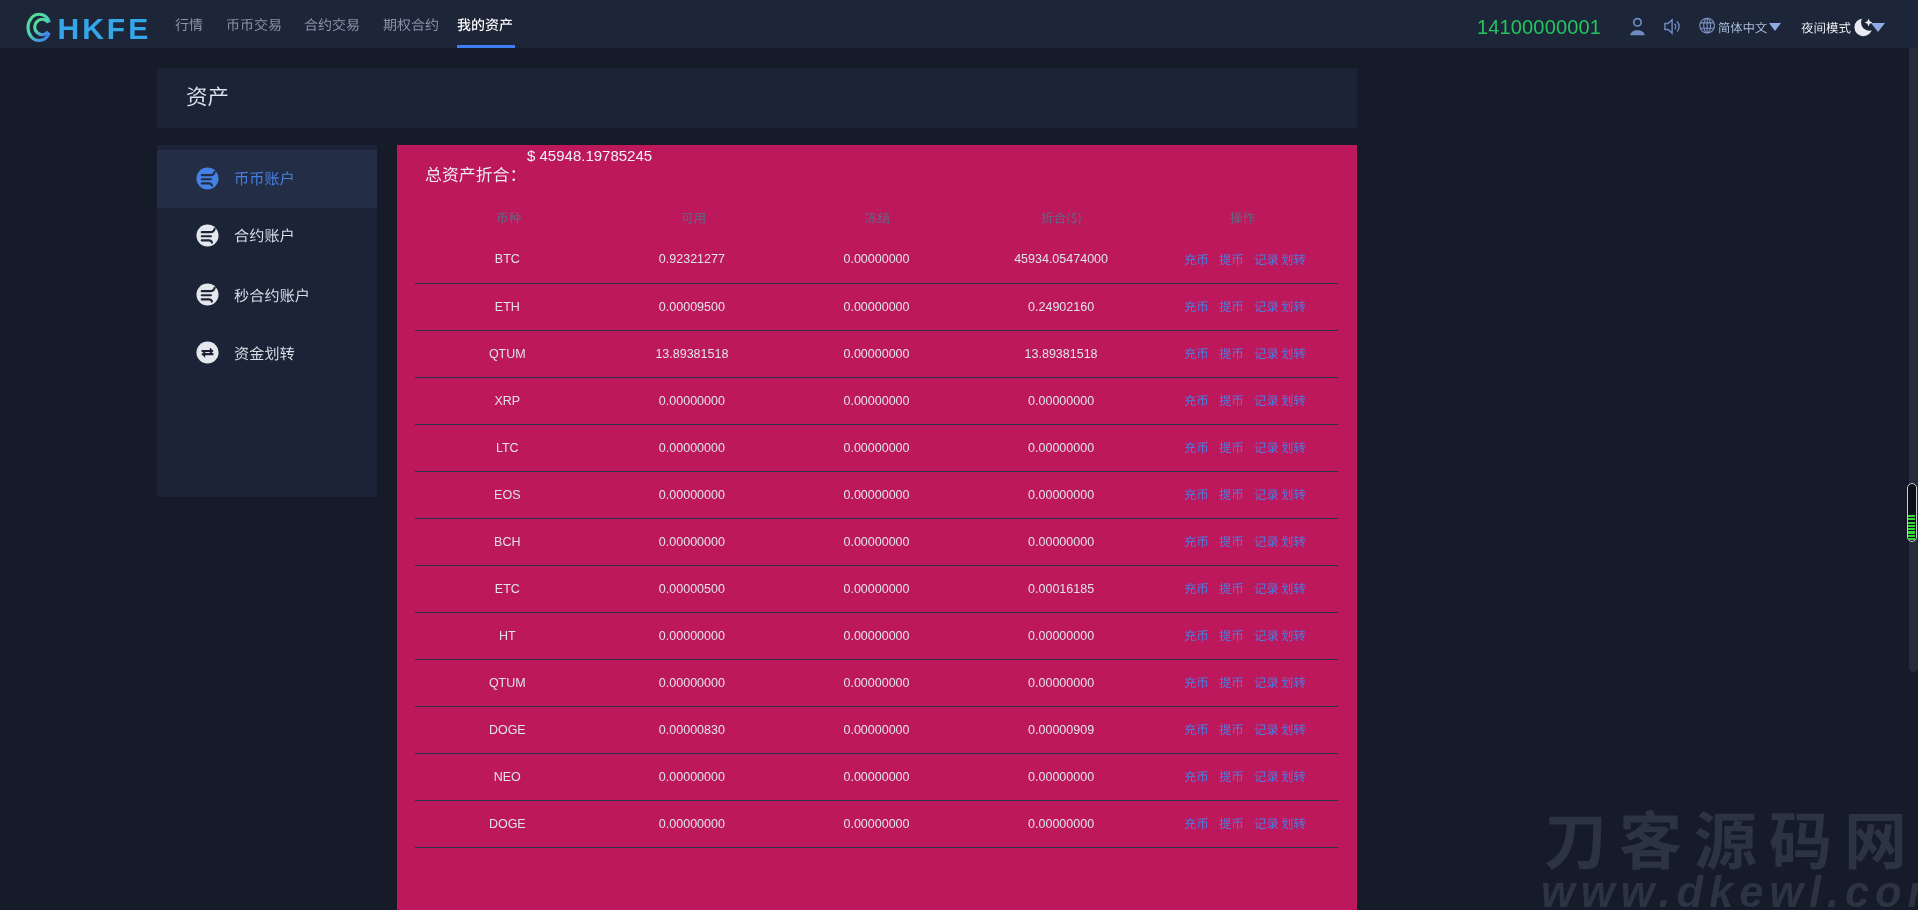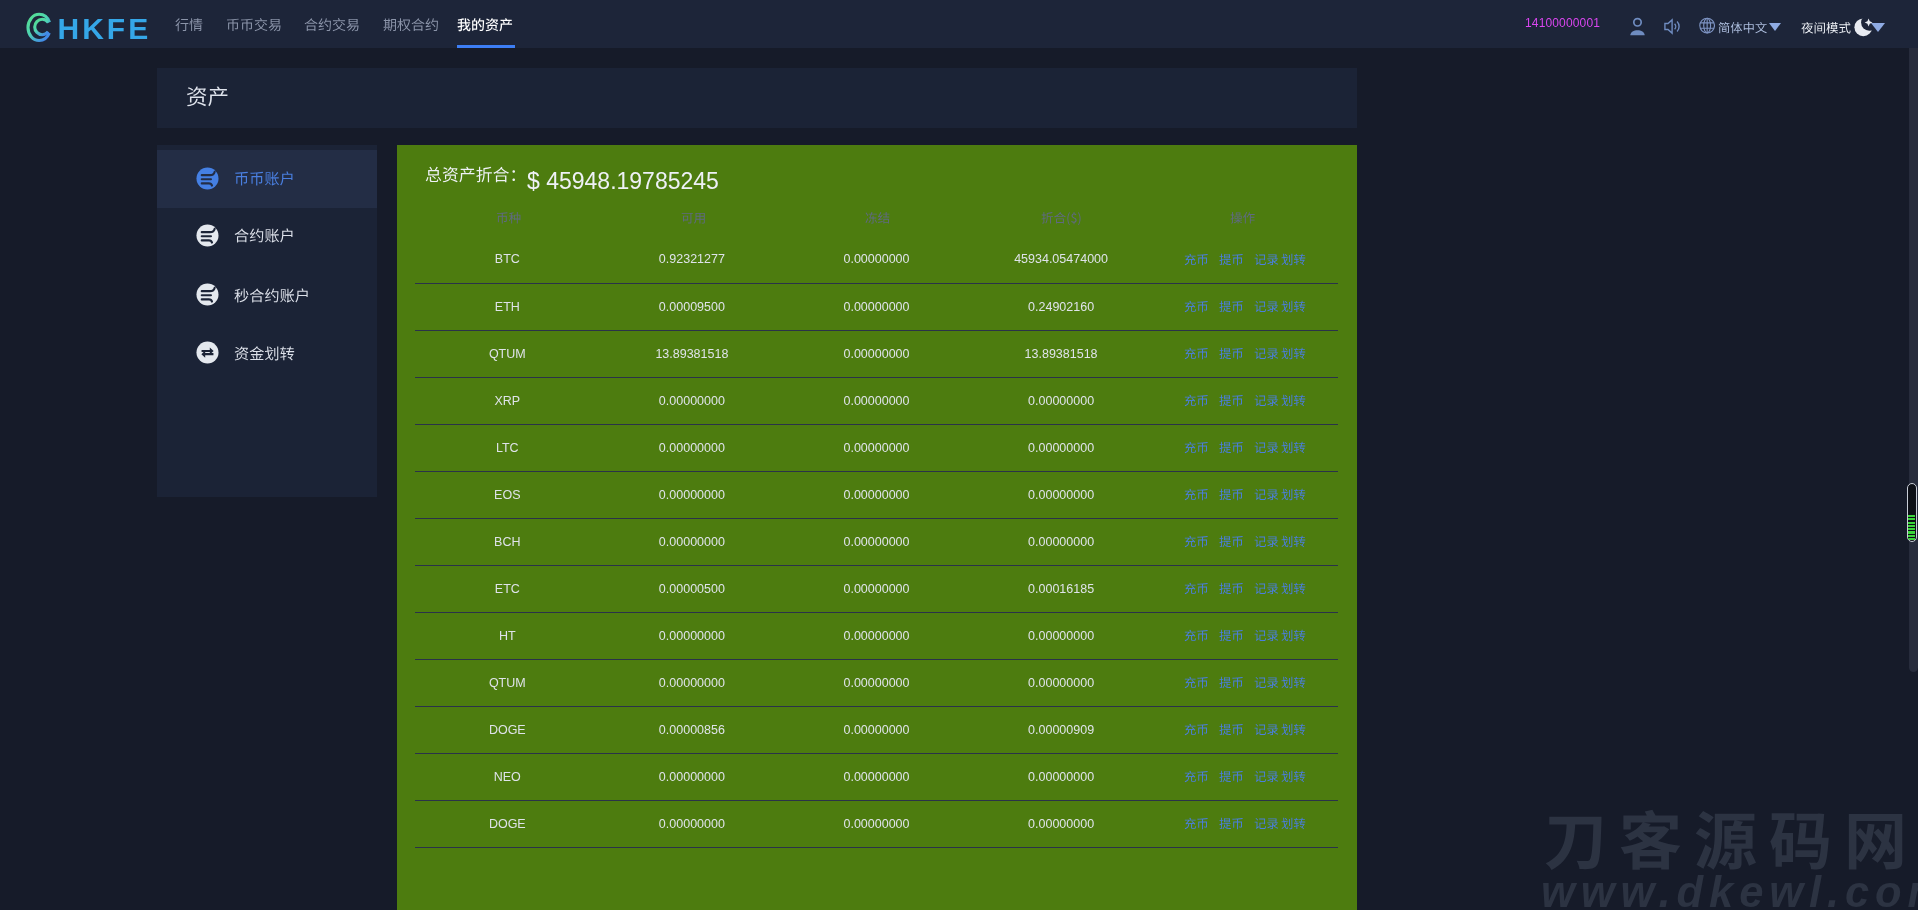--- a/index.html
+++ b/index.html
@@ -1,19 +1,19 @@
 <!DOCTYPE html>
 <html><head><meta charset="utf-8"><style>
 *{margin:0;padding:0;box-sizing:border-box}
 html,body{width:1918px;height:910px;overflow:hidden;background:#161b29;font-family:"Liberation Sans",sans-serif}
 .navbar{position:absolute;left:0;top:0;width:1918px;height:48px;background:#1d2539}
 .title-panel{position:absolute;left:157px;top:68px;width:1200px;height:60px;background:#1b2336}
 .sidebar{position:absolute;left:157px;top:145px;width:220px;height:352px;background:#1b2336}
 .active-row{position:absolute;left:157px;top:150px;width:220px;height:57.5px;background:#232d45}
-.table-panel{position:absolute;left:397px;top:145px;width:960px;height:765px;background:#4d7c0f}
+.table-panel{position:absolute;left:397px;top:145px;width:960px;height:765px;background:#be185d}
 table.assets{position:absolute;left:18px;top:53px;width:923px;border-collapse:collapse;table-layout:fixed}
 table.assets th{height:38px}
 table.assets td{color:#dfe3ea;font-size:12.5px;height:47px;text-align:center;border-bottom:1px solid #2a3249}
 .wm1{position:absolute;left:1544px;top:800.5px;color:#2c3342;font-weight:bold}
 .wm2{position:absolute;left:1541px;top:870.9px;width:385px;color:#2c3342;font-weight:bold;font-style:italic;font-size:43.5px;letter-spacing:5.9px;line-height:1;white-space:nowrap}
 .batt{position:absolute;left:1906.5px;top:483px;width:10px;height:59px;border:1.5px solid #c8cdd6;border-radius:5.5px;background:#0c0f16;overflow:hidden}
 .batt .fill{position:absolute;left:0.5px;right:0.5px;bottom:1px;height:25px;background:repeating-linear-gradient(to bottom,#3bd43b 0px,#3bd43b 2px,#0c0f16 2px,#0c0f16 3.3px)}
 .edge{position:absolute;left:1908.5px;top:48px;width:9.5px;height:624px;background:#272c3c;border-radius:0 0 5px 5px}
 </style></head><body>
 
@@ -120,21 +120,21 @@
     </g>
   </svg>
 <svg style="position:absolute;overflow:visible;left:456.5px;top:16.20px;" width="57.0" height="18.2">
     <g fill="#ffffff" transform="translate(0,14.00) scale(0.014000,-0.014000)">
       <use href="#gM6211" x="0"></use>
       <use href="#gM7684" x="1000"></use>
       <use href="#gM8d44" x="2000"></use>
       <use href="#gM4ea7" x="3000"></use>
     </g>
   </svg>
-<div style="position:absolute;left:1525px;top:15.5px;font-size:12px;color:#d946ef;letter-spacing:0.15px">14100000001</div>
+<div style="position:absolute;left:1477px;top:15.5px;font-size:20px;color:#22c55e;letter-spacing:0.15px">14100000001</div>
 <svg style="position:absolute;left:1629px;top:15.5px" width="17" height="20" viewBox="0 0 17 20">
 <circle cx="8.5" cy="6.3" r="3.7" fill="none" stroke="#6f8cc0" stroke-width="1.7"></circle>
 <path d="M 1.3 19.3 C 1.3 12.4 15.7 12.4 15.7 19.3 z" fill="#6f8cc0"></path>
   </svg>
 <svg style="position:absolute;left:1664px;top:17.5px" width="17.5" height="17" viewBox="0 0 19 17">
 <g fill="none" stroke="#6f8cc0" stroke-width="1.5">
 <path d="M 1 5.3 h 3.3 l 4.5 -4 v 14.4 l -4.5 -4 H 1 z"></path>
 <path d="M 11.5 5.5 a 4.3 4.3 0 0 1 0 6"></path>
 <path d="M 14.2 3 a 8 8 0 0 1 0 11"></path>
     </g>
@@ -524,21 +524,21 @@
               </g>
             </svg><span style="display:inline-block;width:2px"></span><svg style="vertical-align:middle;position:relative;top:0.0px" width="25.8" height="15.5">
               <g fill="#4a7ee0" transform="translate(0,12.15) scale(0.012400,-0.012400)">
                 <use href="#gR5212" x="0"></use>
                 <use href="#gR8f6c" x="1000"></use>
               </g>
             </svg></td>
         </tr>
 <tr>
           <td>DOGE</td>
-          <td>0.00000856</td>
+          <td>0.00000830</td>
           <td>0.00000000</td>
           <td>0.00000909</td>
           <td><svg style="vertical-align:middle;position:relative;top:0.0px" width="25.8" height="15.5">
               <g fill="#4a7ee0" transform="translate(0,12.15) scale(0.012400,-0.012400)">
                 <use href="#gR5145" x="0"></use>
                 <use href="#gR5e01" x="1000"></use>
               </g>
             </svg><span style="display:inline-block;width:9px"></span><svg style="vertical-align:middle;position:relative;top:0.0px" width="25.8" height="15.5">
               <g fill="#4a7ee0" transform="translate(0,12.15) scale(0.012400,-0.012400)">
                 <use href="#gR63d0" x="0"></use>
@@ -616,21 +616,21 @@
 <svg style="position:absolute;overflow:visible;left:425.0px;top:164.10px;" width="102.4" height="22.0">
     <g fill="#eef1f6" transform="translate(0,16.90) scale(0.016900,-0.016900)">
       <use href="#gR603b" x="0"></use>
       <use href="#gR8d44" x="1000"></use>
       <use href="#gR4ea7" x="2000"></use>
       <use href="#gR6298" x="3000"></use>
       <use href="#gR5408" x="4000"></use>
       <use href="#gRff1a" x="5000"></use>
     </g>
   </svg>
-<div style="position:absolute;left:527px;top:170px;font-size:23px;line-height:1;color:#eef1f6">$ 45948.19785245</div>
+<div style="position:absolute;left:527px;top:148px;font-size:15px;line-height:1;color:#eef1f6">$ 45948.19785245</div>
 <svg style="position:absolute;overflow:visible;left:496.4px;top:210.20px;" width="26.2" height="16.4">
     <g fill="#5f6a82" transform="translate(0,12.60) scale(0.012600,-0.012600)">
       <use href="#gR5e01" x="0"></use>
       <use href="#gR79cd" x="1000"></use>
     </g>
   </svg>
 <svg style="position:absolute;overflow:visible;left:681.0px;top:210.20px;" width="26.2" height="16.4">
     <g fill="#5f6a82" transform="translate(0,12.60) scale(0.012600,-0.012600)">
       <use href="#gR53ef" x="0"></use>
       <use href="#gR7528" x="1000"></use>

